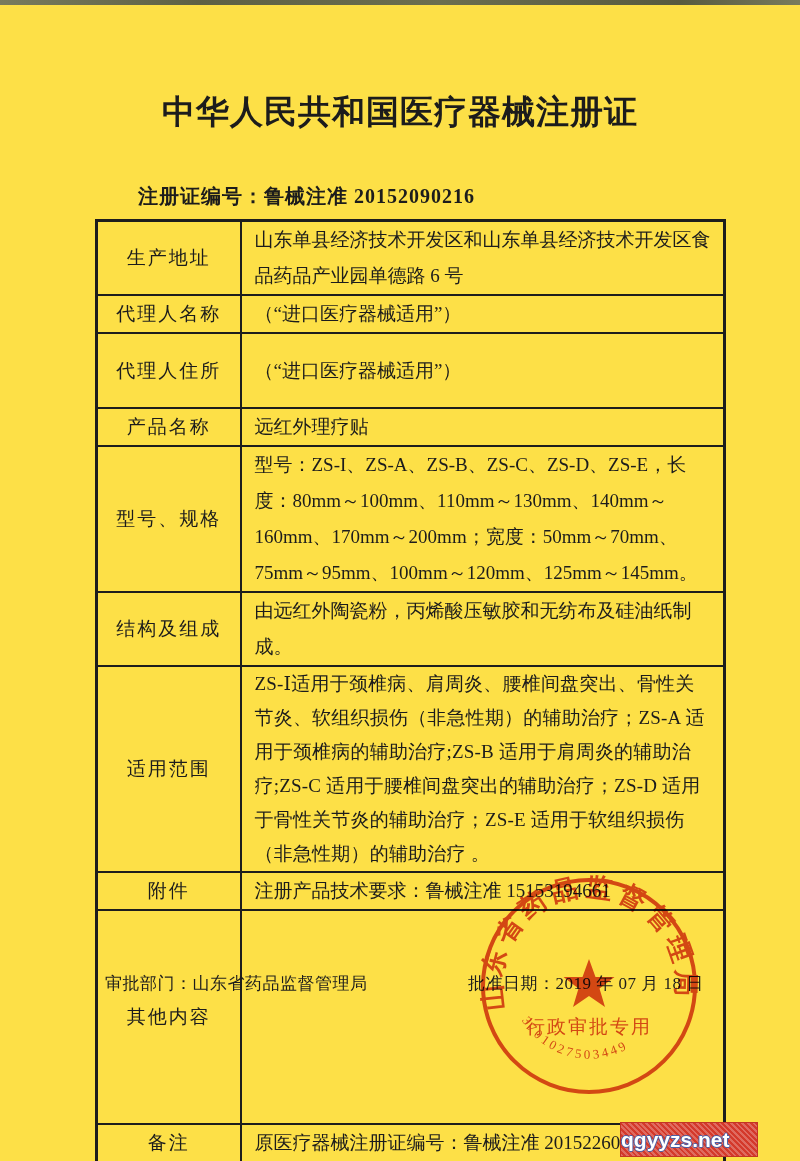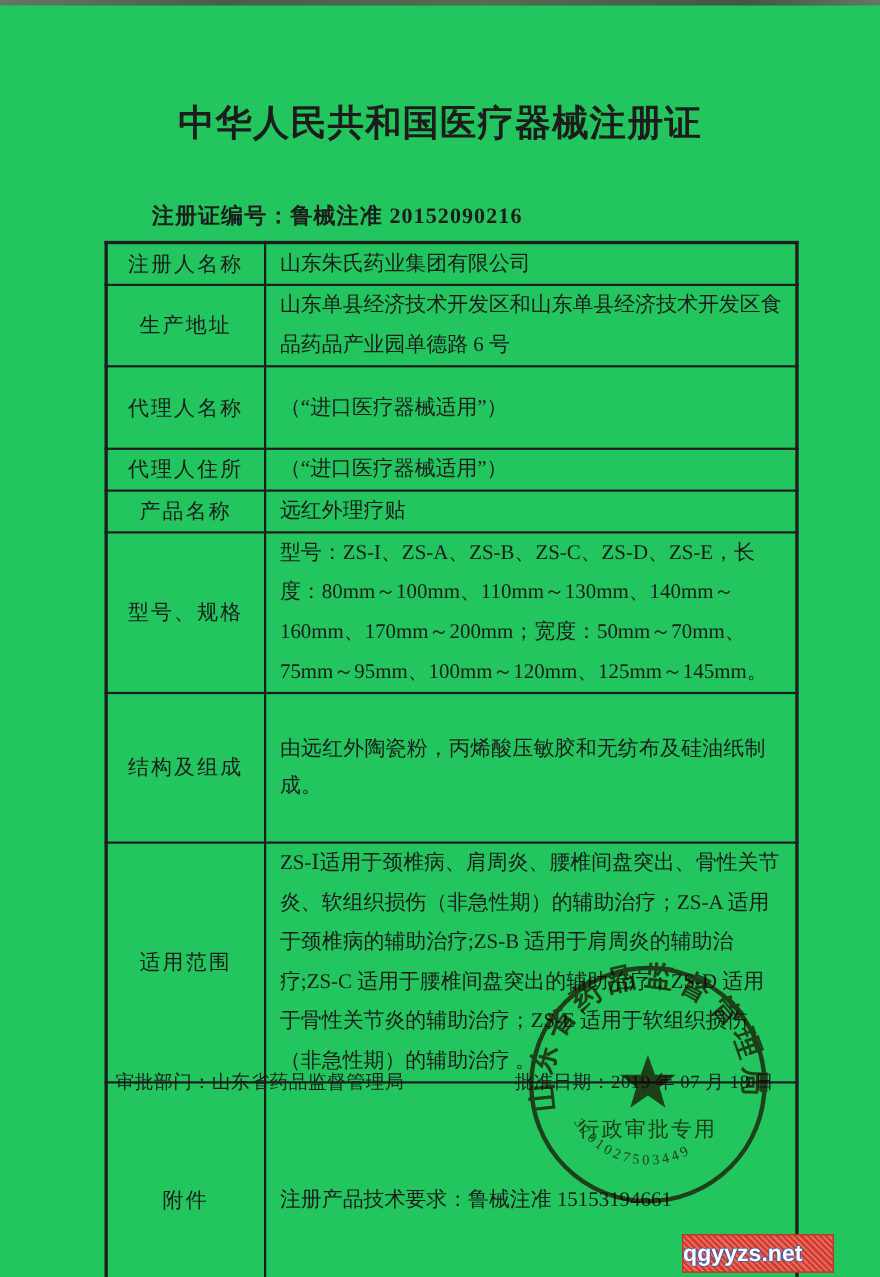--- a/index.html
+++ b/index.html
@@ -4,21 +4,21 @@
 <style>
   * { margin:0; padding:0; box-sizing:border-box; }
   html,body { width:800px; }
   body {
     font-family: "Liberation Serif", "DejaVu Serif", serif;
     background:#e8e4d0;
   }
   .page {
     position:relative;
     width:800px; height:1161px;
-    background:#22c55e;
+    background:#fde047;
     overflow:hidden;
     color:#1c1c1c;
   }
   .scan-edge-top {
     position:absolute; top:0; left:0; width:800px; height:5px;
     background:linear-gradient(90deg,#6a7060,#4c5244 25%,#5b6150 55%,#454b3e 85%,#6a7060);
     opacity:.9;
   }
   .doc-title {
     position:absolute; top:90px; left:0; width:800px;
@@ -112,24 +112,20 @@
 
   <div class="scan-edge-top"></div>
 
   <h1 class="doc-title">中华人民共和国医疗器械注册证</h1>
 
   <div class="reg-line">注册证编号：鲁械注准 20152090216</div>
 
   <table class="cert">
     <tbody>
         <tr>
-          <th>注册人名称</th>
-          <td>山东朱氏药业集团有限公司</td>
-        </tr>
-        <tr>
           <th>生产地址</th>
           <td>山东单县经济技术开发区和山东单县经济技术开发区食品药品产业园单德路 6 号</td>
         </tr>
         <tr>
           <th>代理人名称</th>
           <td>（“进口医疗器械适用”）</td>
         </tr>
         <tr>
           <th>代理人住所</th>
           <td>（“进口医疗器械适用”）</td>

